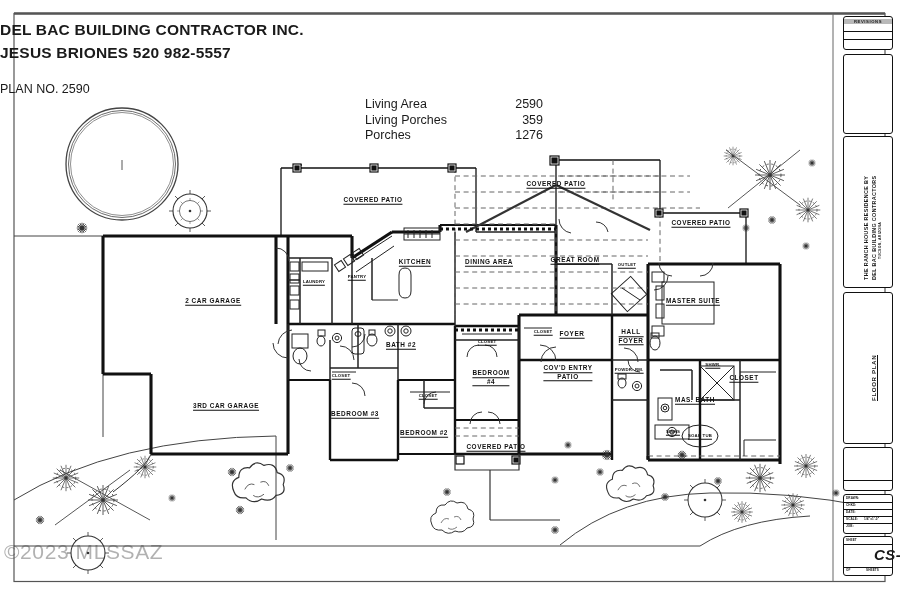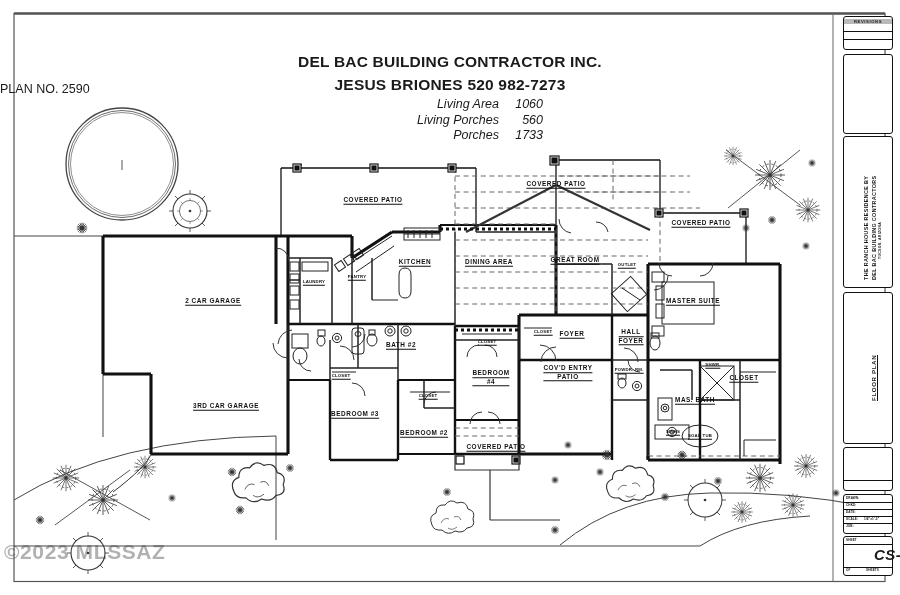--- a/index.html
+++ b/index.html
@@ -6,26 +6,26 @@
   body{
     width:900px;height:595px;overflow:hidden;
     background:#ffffff;
     font-family:"Liberation Sans", sans-serif;
     color:#1a1a1a;
     position:relative;
   }
   #sheet{position:absolute;inset:0;width:900px;height:595px;}
   svg.layer{position:absolute;left:0;top:0;width:900px;height:595px;}
   
-  .hdr{position:absolute;text-align:center;width:100%;left:0;margin-top:32px;}
+  .hdr{position:absolute;text-align:left;width:100%;left:0;}
   .hdr1{top:21px;font-size:15.5px;font-weight:bold;letter-spacing:.2px;}
   .hdr2{top:44px;font-size:15.5px;font-weight:bold;letter-spacing:.2px;}
   .planno{position:absolute;top:82px;left:0;width:100%;text-align:left;font-size:12.5px;}
   .areatbl{position:absolute;top:97px;left:365px;width:178px;font-size:12.5px;line-height:15.5px;}
-  .areatbl .row{display:flex;justify-content:flex-end;font-style:italic;}
+  .areatbl .row{display:flex;justify-content:space-between;}
   .areatbl .row .v{min-width:44px;text-align:right;}
   
   .lbl{
     position:absolute;
     font-size:6.4px;font-weight:bold;letter-spacing:.55px;
     white-space:nowrap;color:#111;
     border-bottom:1px solid #111;
     padding-bottom:.5px;
     transform:translate(-50%,-50%);
     text-align:center;
@@ -48,21 +48,20 @@
     font-size:15px;font-weight:bold;font-style:italic;letter-spacing:.5px;
   }
   .tbfield{position:absolute;font-size:3.1px;font-weight:bold;letter-spacing:.1px;white-space:nowrap;}
   
   #wm{
     position:absolute;left:4px;top:540px;
     font-size:21px;letter-spacing:.6px;
     color:rgba(60,60,60,.40);
     font-family:"Liberation Sans", sans-serif;
     pointer-events:none;
-    font-weight:bold;
   }
 </style>
 </head>
 <body>
 
 <div id="sheet">
 
   <svg class="layer" viewBox="0 0 900 595">
     <defs>
       <g id="starburst">
@@ -503,35 +502,35 @@
     </g>
 
     <g stroke="#333" stroke-width="1.2" fill="none">
       <path d="M455,454 L455,470 L519,470 L519,454"></path>
       <path d="M490,470 L490,520"></path>
       <path d="M490,520 L560,520"></path>
     </g>
   </svg>
 
   <div class="hdr hdr1">DEL BAC BUILDING CONTRACTOR INC.</div>
-  <div class="hdr hdr2">JESUS BRIONES  520 982-7273</div>
+  <div class="hdr hdr2">JESUS BRIONES  520 982-5557</div>
   <div class="planno">PLAN NO. 2590</div>
 
   <div class="areatbl">
     <div class="row">
       <span>Living Area</span>
-      <span class="v">1060</span>
+      <span class="v">2590</span>
     </div>
     <div class="row">
       <span>Living Porches</span>
-      <span class="v">560</span>
+      <span class="v">359</span>
     </div>
     <div class="row">
       <span>Porches</span>
-      <span class="v">1733</span>
+      <span class="v">1276</span>
     </div>
   </div>
 
   <div id="room-labels">
       <div class="lbl" style="left: 373px; top: 200px;">COVERED PATIO</div>
       <div class="lbl" style="left: 556px; top: 184px;">COVERED PATIO</div>
       <div class="lbl" style="left: 701px; top: 223px;">COVERED PATIO</div>
       <div class="lbl" style="left: 496px; top: 447px;">COVERED PATIO</div>
       <div class="lbl" style="left: 415px; top: 262px;">KITCHEN</div>
       <div class="lbl" style="left: 489px; top: 262px;">DINING AREA</div>

